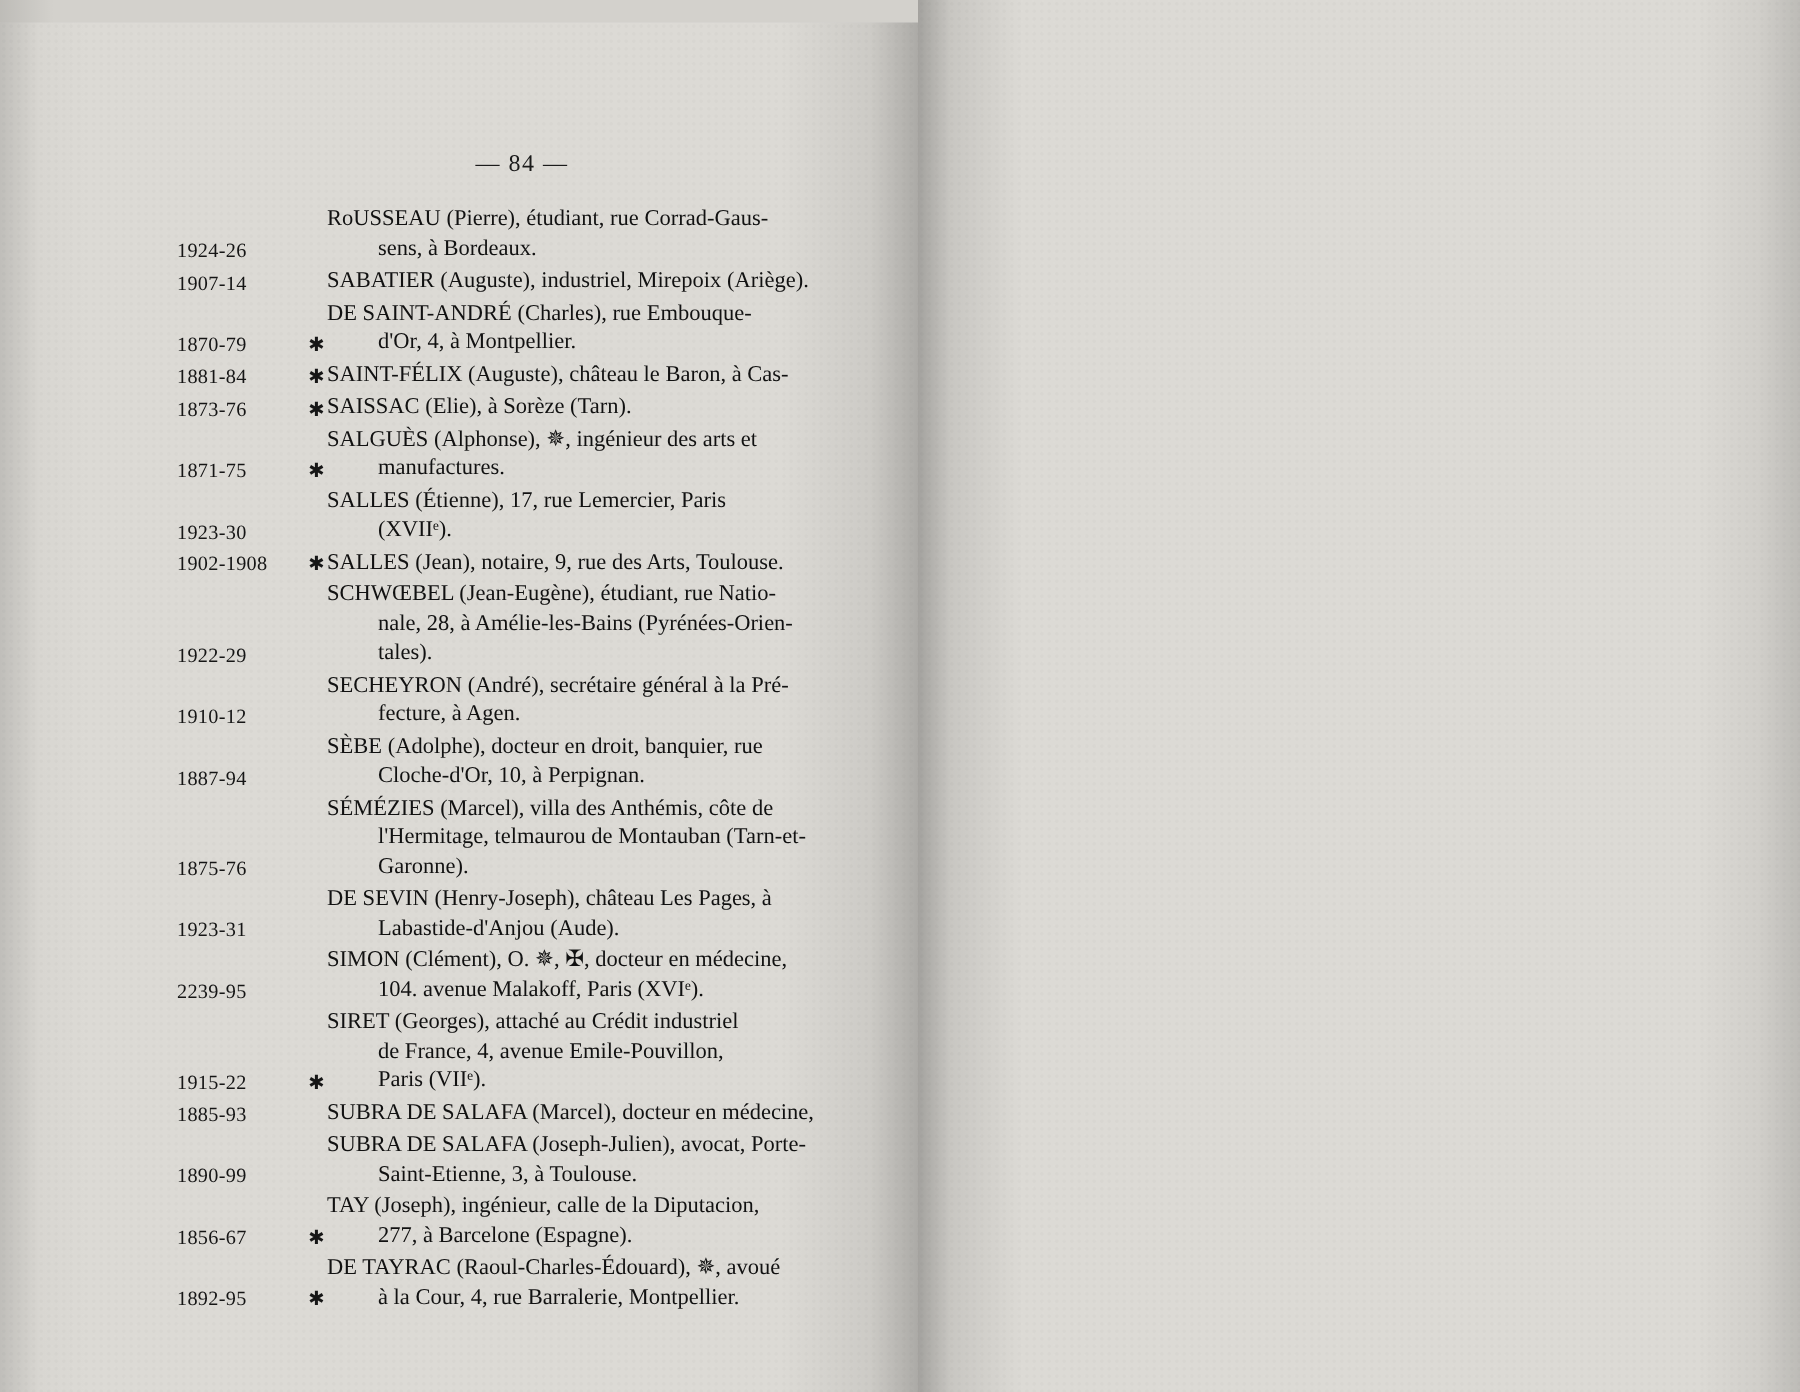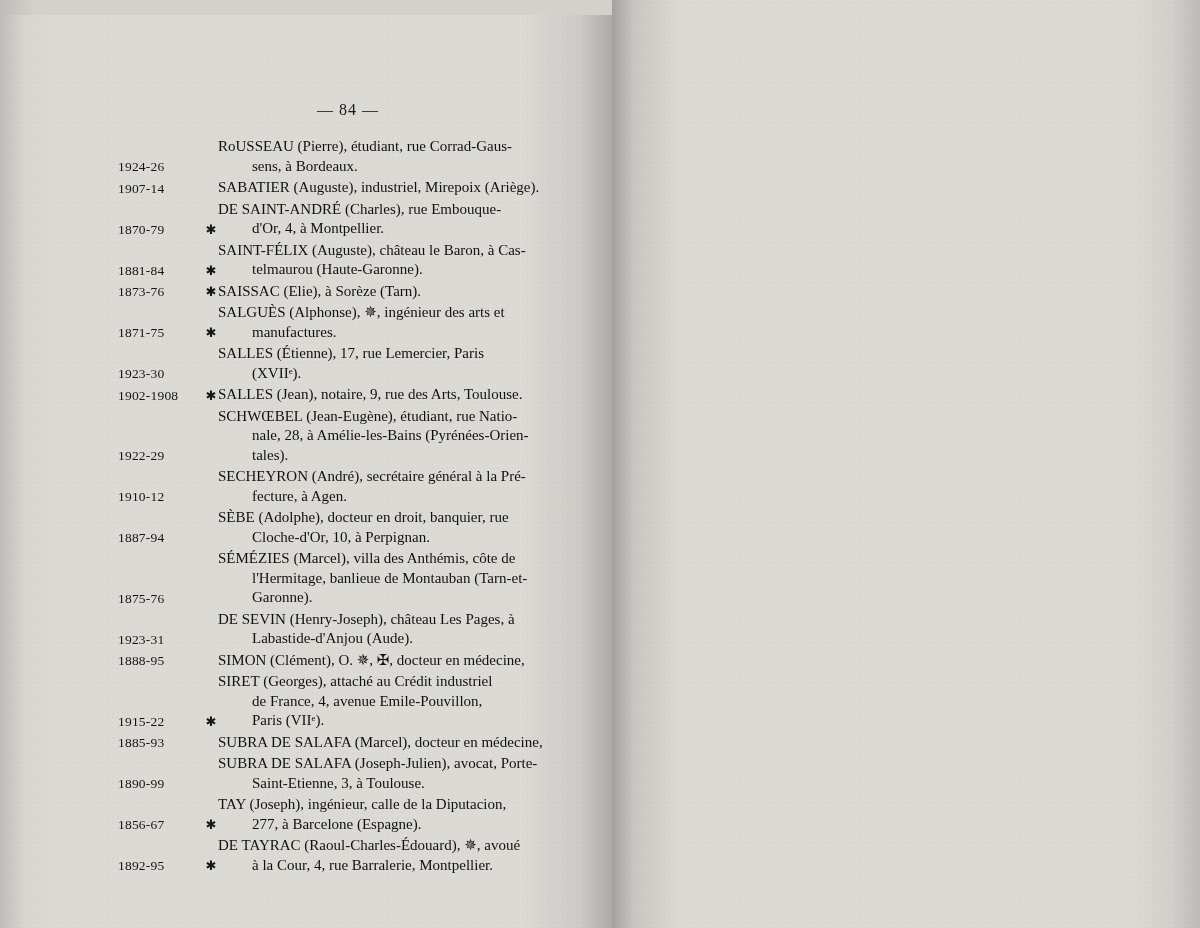--- a/index.html
+++ b/index.html
@@ -131,21 +131,21 @@
             <div class="body"><span>SABATIER (Auguste), industriel, Mirepoix (Ariège).</span></div>
           </div>
           <div class="entry">
             <div class="years">1870-79</div>
             <div class="star">✱</div>
             <div class="body"><span>DE SAINT-ANDRÉ (Charles), rue Embouque-</span><span class="cont">d'Or, 4, à Montpellier.</span></div>
           </div>
           <div class="entry">
             <div class="years">1881-84</div>
             <div class="star">✱</div>
-            <div class="body"><span>SAINT-FÉLIX (Auguste), château le Baron, à Cas-</span><span class="cont">telmaurou (Haute-Garonne).</span></div>
+            <div class="body"><span>SAINT-FÉLIX (Auguste), château le Baron, à Cas-</span></div>
           </div>
           <div class="entry">
             <div class="years">1873-76</div>
             <div class="star">✱</div>
             <div class="body"><span>SAISSAC (Elie), à Sorèze (Tarn).</span></div>
           </div>
           <div class="entry">
             <div class="years">1871-75</div>
             <div class="star">✱</div>
             <div class="body"><span>SALGUÈS (Alphonse), ✵, ingénieur des arts et</span><span class="cont">manufactures.</span></div>
@@ -171,31 +171,31 @@
             <div class="body"><span>SECHEYRON (André), secrétaire général à la Pré-</span><span class="cont">fecture, à Agen.</span></div>
           </div>
           <div class="entry">
             <div class="years">1887-94</div>
             <div class="star"></div>
             <div class="body"><span>SÈBE (Adolphe), docteur en droit, banquier, rue</span><span class="cont">Cloche-d'Or, 10, à Perpignan.</span></div>
           </div>
           <div class="entry">
             <div class="years">1875-76</div>
             <div class="star"></div>
-            <div class="body"><span>SÉMÉZIES (Marcel), villa des Anthémis, côte de</span><span class="cont">l'Hermitage, banlieue de Montauban (Tarn-et-</span><span class="cont">Garonne).</span></div>
+            <div class="body"><span>SÉMÉZIES (Marcel), villa des Anthémis, côte de</span><span class="cont">l'Hermitage, telmaurou de Montauban (Tarn-et-</span><span class="cont">Garonne).</span></div>
           </div>
           <div class="entry">
             <div class="years">1923-31</div>
             <div class="star"></div>
             <div class="body"><span>DE SEVIN (Henry-Joseph), château Les Pages, à</span><span class="cont">Labastide-d'Anjou (Aude).</span></div>
           </div>
           <div class="entry">
-            <div class="years">1888-95</div>
-            <div class="star"></div>
-            <div class="body"><span>SIMON (Clément), O. ✵, ✠, docteur en médecine,</span></div>
+            <div class="years">2239-95</div>
+            <div class="star"></div>
+            <div class="body"><span>SIMON (Clément), O. ✵, ✠, docteur en médecine,</span><span class="cont">104. avenue Malakoff, Paris (XVIᵉ).</span></div>
           </div>
           <div class="entry">
             <div class="years">1915-22</div>
             <div class="star">✱</div>
             <div class="body"><span>SIRET (Georges), attaché au Crédit industriel</span><span class="cont">de France, 4, avenue Emile-Pouvillon,</span><span class="cont">Paris (VIIᵉ).</span></div>
           </div>
           <div class="entry">
             <div class="years">1885-93</div>
             <div class="star"></div>
             <div class="body"><span>SUBRA DE SALAFA (Marcel), docteur en médecine,</span></div>

